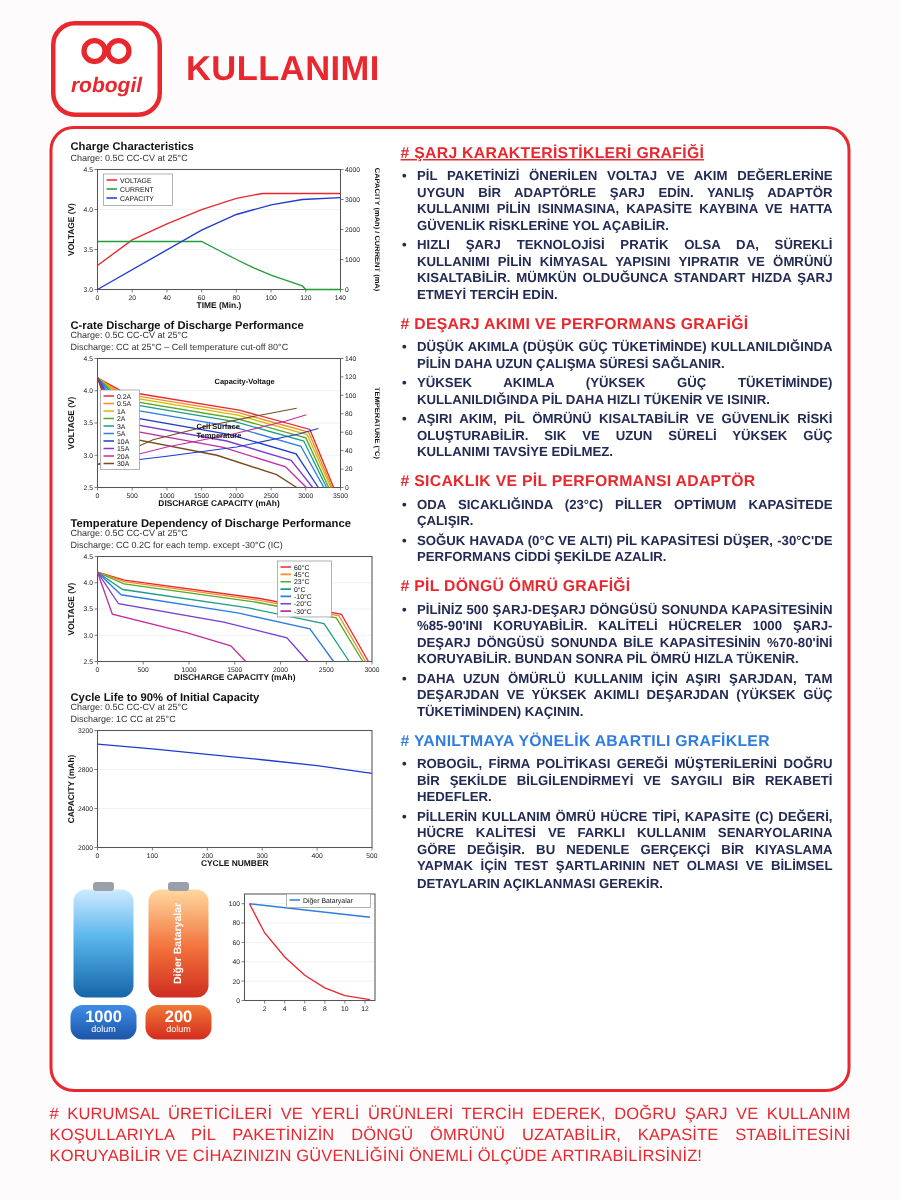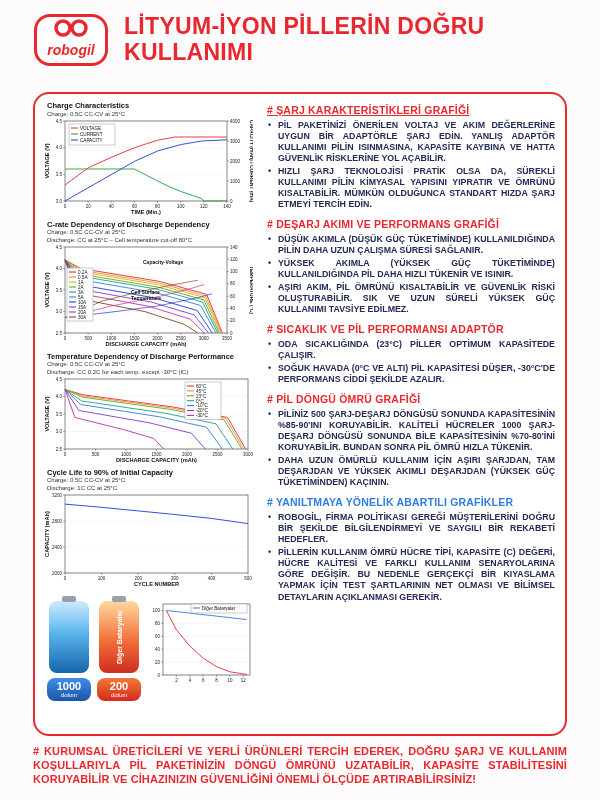--- a/index.html
+++ b/index.html
@@ -1,34 +1,34 @@
 <!DOCTYPE html>
 <html style="--red: #e8282e; --blue: #2f7de1; --ink: #232a54;"><head>
 <meta charset="utf-8">
 <style>
   :root{ --red:#e8282e; --blue:#2f7de1; --ink:#232a54; }
   *{box-sizing:border-box;}
   html,body{margin:0;padding:0;}
   body{width:600px;height:800px;background:#fdfbfb;font-family:"Liberation Sans",sans-serif;overflow:hidden;}
   .header{display:flex;align-items:center;gap:16px;padding:14px 28px 6px 34px;}
-  .logo{width:74px;height:52px;border:3px solid var(--red);border-radius:16px;display:flex;align-items:center;justify-content:center;background:#fff;flex:0 0 74px;}
+  .logo{width:74px;height:64px;border:3px solid var(--red);border-radius:16px;display:flex;align-items:center;justify-content:center;background:#fff;flex:0 0 74px;}
   .logo circle{fill:none;stroke:var(--red);stroke-width:3.5px;}
   .logo text{fill:var(--red);font-family:"Liberation Sans",sans-serif;font-weight:bold;font-style:italic;}
   .title{color:var(--red);font-size:23px;font-weight:800;line-height:1.12;letter-spacing:.3px;}
-  .card{margin:20px 33px 0;border:2px solid var(--red);border-radius:16px;background:#fff;padding:8px;display:flex;gap:8px;height:644px;overflow:hidden;}
+  .card{margin:0 33px 0;border:2px solid var(--red);border-radius:16px;background:#fff;padding:8px;display:flex;gap:8px;height:644px;overflow:hidden;}
   .col-left{flex:0 0 212px;width:212px;display:flex;flex-direction:column;gap:5px;}
   .col-right{flex:1;min-width:0;padding:2px 2px 0 4px;}
   .c-title{font-size:7.5px;font-weight:bold;color:#111;padding-left:4px;line-height:1.15;}
   .c-sub{font-size:6px;color:#333;padding-left:4px;line-height:1.2;}
   .chart-block svg{display:block;}
   .section{margin-bottom:8px;}
   .sec-heading{font-size:10.5px;font-weight:800;margin-bottom:3px;letter-spacing:.2px;line-height:1.2;}
   .bullet{position:relative;padding-left:11px;font-size:8.8px;font-weight:700;color:var(--ink);line-height:1.26;text-align:justify;margin-bottom:2px;}
   .bullet::before{content:"•";position:absolute;left:1px;top:0;}
-  .footer{margin:8px 33px 0;color:var(--red);font-size:11px;font-weight:700;line-height:1.28;text-align:justify;letter-spacing:.1px;}
+  .footer{margin:8px 33px 0;color:var(--red);font-size:11px;font-weight:400;line-height:1.28;text-align:justify;letter-spacing:.1px;}
   
   .battery-block{position:relative;height:108px;margin-top:2px;}
   .batt{position:absolute;width:40px;height:72px;border-radius:8px;top:6px;}
   .batt .cap{position:absolute;top:-5px;left:13px;width:14px;height:6px;background:#9aa0a8;border-radius:2px;}
   .batt.good{left:6px;background:linear-gradient(180deg,#cfeaff 0%,#59b5ec 45%,#1565a8 100%);}
   .batt.bad{left:56px;background:linear-gradient(180deg,#ffd9a0 0%,#f2703a 55%,#cf2d20 100%);}
   .vert{position:absolute;inset:0;display:flex;align-items:center;justify-content:center;writing-mode:vertical-rl;transform:rotate(180deg);color:#fff;font-size:7px;font-weight:bold;white-space:nowrap;}
   .badge{position:absolute;bottom:2px;width:44px;border-radius:8px;color:#fff;text-align:center;padding:3px 0 2px;}
   .badge .num{font-size:11px;font-weight:800;line-height:1;display:block;}
   .badge .unit{font-size:6px;display:block;line-height:1.1;}
@@ -41,21 +41,20 @@
 
 <div class="header">
   <div class="logo">
     <svg width="64" height="46" viewBox="0 0 64 46">
       <circle cx="24" cy="11" r="7"></circle>
       <circle cx="40" cy="11" r="7"></circle>
       <text x="32" y="38" text-anchor="middle" font-size="14">robogil</text>
     </svg>
   </div>
   <div class="title">
-    <div>LİTYUM-İYON PİLLERİN DOĞRU</div>
     <div>KULLANIMI</div>
   </div>
 </div>
 
 <div class="card">
 
   <div class="col-left">
 
     <div class="chart-block">
       <div class="c-title">Charge Characteristics</div>
@@ -110,21 +109,21 @@
           <line x1="28" y1="10" x2="35" y2="10" stroke="#e8282e" stroke-width="1.1"></line>
           <text x="37" y="11.8" font-size="4.6" fill="#111">VOLTAGE</text>
           <line x1="28" y1="16" x2="35" y2="16" stroke="#1f9d3a" stroke-width="1.1"></line>
           <text x="37" y="17.8" font-size="4.6" fill="#111">CURRENT</text>
           <line x1="28" y1="22" x2="35" y2="22" stroke="#1f3bd0" stroke-width="1.1"></line>
           <text x="37" y="23.8" font-size="4.6" fill="#111">CAPACITY</text>
         </svg>
     </div>
 
     <div class="chart-block">
-      <div class="c-title">C-rate Dependency of Discharge Dependency</div>
+      <div class="c-title">C-rate Discharge of Discharge Performance</div>
       <div class="c-sub">Charge: 0.5C CC-CV at 25°C</div>
       <div class="c-sub">Discharge: CC at 25°C – Cell temperature cut-off 80°C</div>
       <svg width="210" height="104">
           <line x1="22" y1="89" x2="184" y2="89" stroke="#ececec" stroke-width="0.5"></line>
           <line x1="22" y1="67.5" x2="184" y2="67.5" stroke="#ececec" stroke-width="0.5"></line>
           <line x1="22" y1="46" x2="184" y2="46" stroke="#ececec" stroke-width="0.5"></line>
           <line x1="22" y1="24.5" x2="184" y2="24.5" stroke="#ececec" stroke-width="0.5"></line>
           <line x1="22" y1="3" x2="184" y2="3" stroke="#ececec" stroke-width="0.5"></line>
           <rect x="22" y="3" width="162" height="86" fill="none" stroke="#555" stroke-width="0.7"></rect>
           <line x1="22" y1="89" x2="22" y2="91" stroke="#555" stroke-width="0.5"></line>

